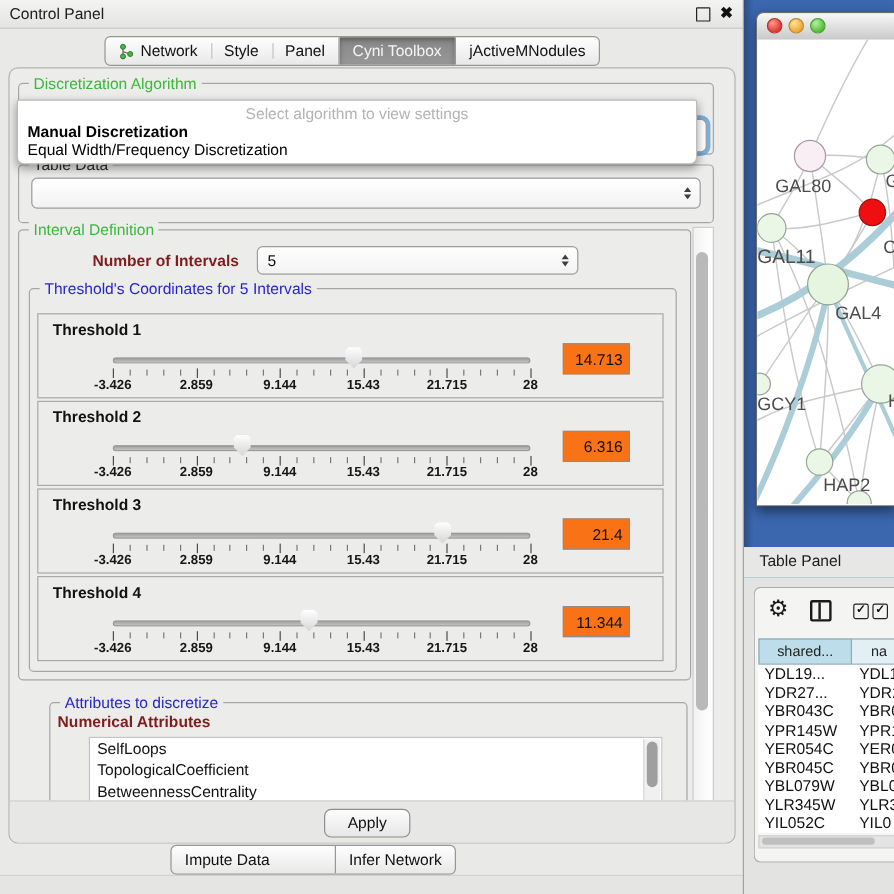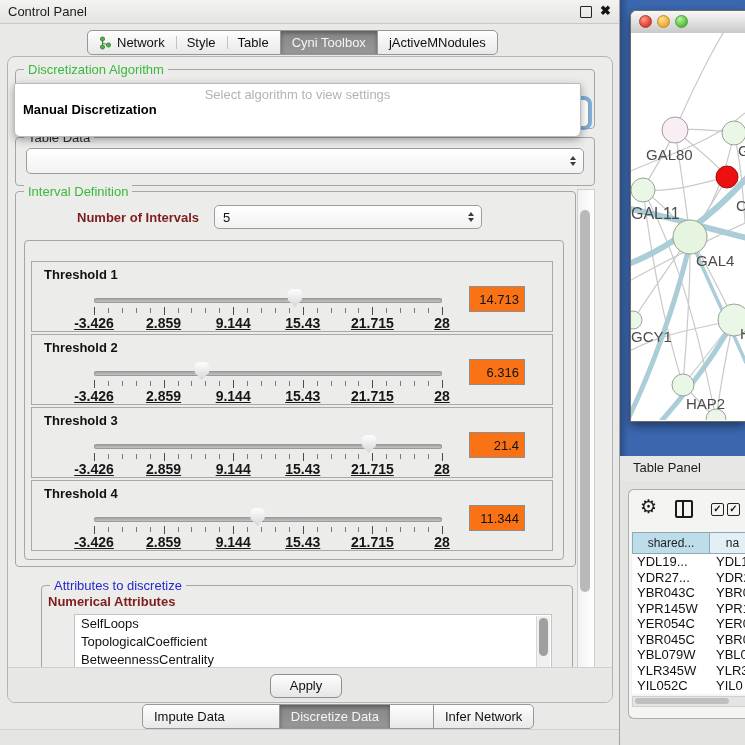--- a/index.html
+++ b/index.html
@@ -43,21 +43,21 @@
 
   
   .tcard{position:relative;width:522px;height:71px;border:1px solid #a9a9a7;background:#ececeb;margin-bottom:2px;box-sizing:border-box;}
   .tcard .tlabel{position:absolute;left:12px;top:5px;font-weight:bold;font-size:13px;color:#111;}
   .track{position:absolute;left:62px;top:36px;width:348px;height:5px;border-radius:3px;background:linear-gradient(#969696,#cfcfcf);box-shadow:inset 0 0 0 1px #9a9a9a;}
   .thumb{position:absolute;top:27px;width:16px;height:18px;background:linear-gradient(#ffffff,#d6d6d6);clip-path:polygon(50% 100%,6% 60%,6% 16%,22% 2%,78% 2%,94% 16%,94% 60%);filter:drop-shadow(0 0 1px rgba(0,0,0,.65));}
   .ticks{position:absolute;left:62px;top:45px;width:348px;height:9px;}
   .tick{position:absolute;top:1px;width:1px;height:5px;background:#787878;}
   .tick.major{height:8px;top:0;background:#4c4c4c;}
   .scale-labels{position:absolute;left:62px;top:53px;width:348px;height:13px;}
-  .scale-label{position:absolute;width:60px;margin-left:-30px;text-align:center;font-size:14px;font-weight:bold;color:#161616;white-space:nowrap;text-decoration:underline;}
+  .scale-label{position:absolute;width:60px;margin-left:-30px;text-align:center;font-size:11px;font-weight:bold;color:#161616;white-space:nowrap;}
   .vbox{position:absolute;left:437px;top:24px;width:56px;height:26px;background:#f97316;border:1px solid #8d8d8d;font-size:13px;color:#111;text-align:right;line-height:26px;padding-right:5px;box-sizing:border-box;}
 
   
   #attr-list{position:absolute;left:32px;top:28px;width:476px;height:54px;background:#fff;border:1px solid #c3c3c3;overflow:hidden;}
   .attr-item{font-size:13px;color:#111;line-height:18px;padding-left:6px;white-space:nowrap;}
   #attr-scroll{position:absolute;right:1px;top:1px;width:13px;height:52px;background:#f0f0f0;border-left:1px solid #d8d8d8;}
   #attr-thumb{position:absolute;left:2px;top:2px;width:9px;height:38px;border-radius:5px;background:#9f9f9f;}
 
   #apply-bar{position:absolute;left:0;top:610px;width:604px;height:35px;background:#e7e7e5;border-top:1px solid #d0d0ce;}
   #apply-btn{position:absolute;left:262px;top:6px;width:70px;height:22px;background:linear-gradient(#fdfdfd,#e6e6e6);border:1px solid #8e8e8e;border-radius:6px;font-size:13px;color:#111;text-align:center;line-height:22px;}
@@ -123,40 +123,41 @@
         <circle cx="3.5" cy="3" r="2.1" fill="#49b544" stroke="#2c7a2a" stroke-width="0.8"></circle>
         <circle cx="3.5" cy="11" r="2.1" fill="#49b544" stroke="#2c7a2a" stroke-width="0.8"></circle>
         <circle cx="9.5" cy="9" r="2.1" fill="#49b544" stroke="#2c7a2a" stroke-width="0.8"></circle>
       </svg>
       <span>Network</span>
     </div>
     <div class="seg-item thin-sep">
       <span>Style</span>
     </div>
     <div class="seg-item thin-sep">
-      <span>Table</span>
+      <span>Panel</span>
     </div>
     <div class="seg-item full-sep selected">
       <span>Cyni Toolbox</span>
     </div>
     <div class="seg-item full-sep">
       <span>jActiveMNodules</span>
     </div>
   </div>
 
   <div id="main-panel">
 
     <div class="group" style="left:7px;top:12px;width:578px;height:58px;">
       <span class="gtitle t-green">Discretization Algorithm</span>
     </div>
     <div id="algo-combo-hidden"></div>
 
     <div id="algo-popup">
       <div class="hint">Select algorithm to view settings</div>
       <div class="item bold">Manual Discretization</div>
+      <div class="item plain">Equal Width/Frequency Discretization</div>
     </div>
 
     <div class="group" style="left:7px;top:80px;width:578px;height:47px;">
       <span class="gtitle t-dark">Table Data</span>
       <div class="combo" style="left:10px;top:10px;width:558px;height:26px;">
         <span class="stepper">
             <i class="up"></i>
             <i class="down"></i>
           </span>
       </div>
@@ -168,20 +169,21 @@
       <span class="bold-label" style="left:61px;top:18px;">Number of Intervals</span>
       <div class="combo" style="left:198px;top:13px;width:268px;height:24px;">
         <span>5</span>
         <span class="stepper">
             <i class="up"></i>
             <i class="down"></i>
           </span>
       </div>
 
       <div class="group" style="left:8px;top:48px;width:538px;height:318px;">
+        <span class="gtitle t-blue">Threshold's Coordinates for 5 Intervals</span>
         <div style="position:absolute;left:6px;top:20px;" id="thresholds-container">
             <div class="tcard">
               <div class="tlabel">Threshold 1</div>
               <div class="track"></div>
               <div class="ticks">
                 <div class="tick major" style="left: 0px;"></div>
                 <div class="tick" style="left: 13.92px;"></div>
                 <div class="tick" style="left: 27.84px;"></div>
                 <div class="tick" style="left: 41.76px;"></div>
                 <div class="tick" style="left: 55.68px;"></div>
@@ -369,23 +371,20 @@
 
     <div id="apply-bar">
       <div id="apply-btn">Apply</div>
     </div>
   </div>
 
   <div class="seg" style="left:142px;top:704px;gap:43px;">
     <div class="seg-item">
       <span>Impute Data</span>
     </div>
-    <div class="seg-item full-sep selected">
-      <span>Discretize Data</span>
-    </div>
     <div class="seg-item full-sep">
       <span>Infer Network</span>
     </div>
   </div>
 
   <div id="bottom-divider"></div>
   <div id="bottom-strip"></div>
 </div>
 
 <div id="right-divider"></div>

